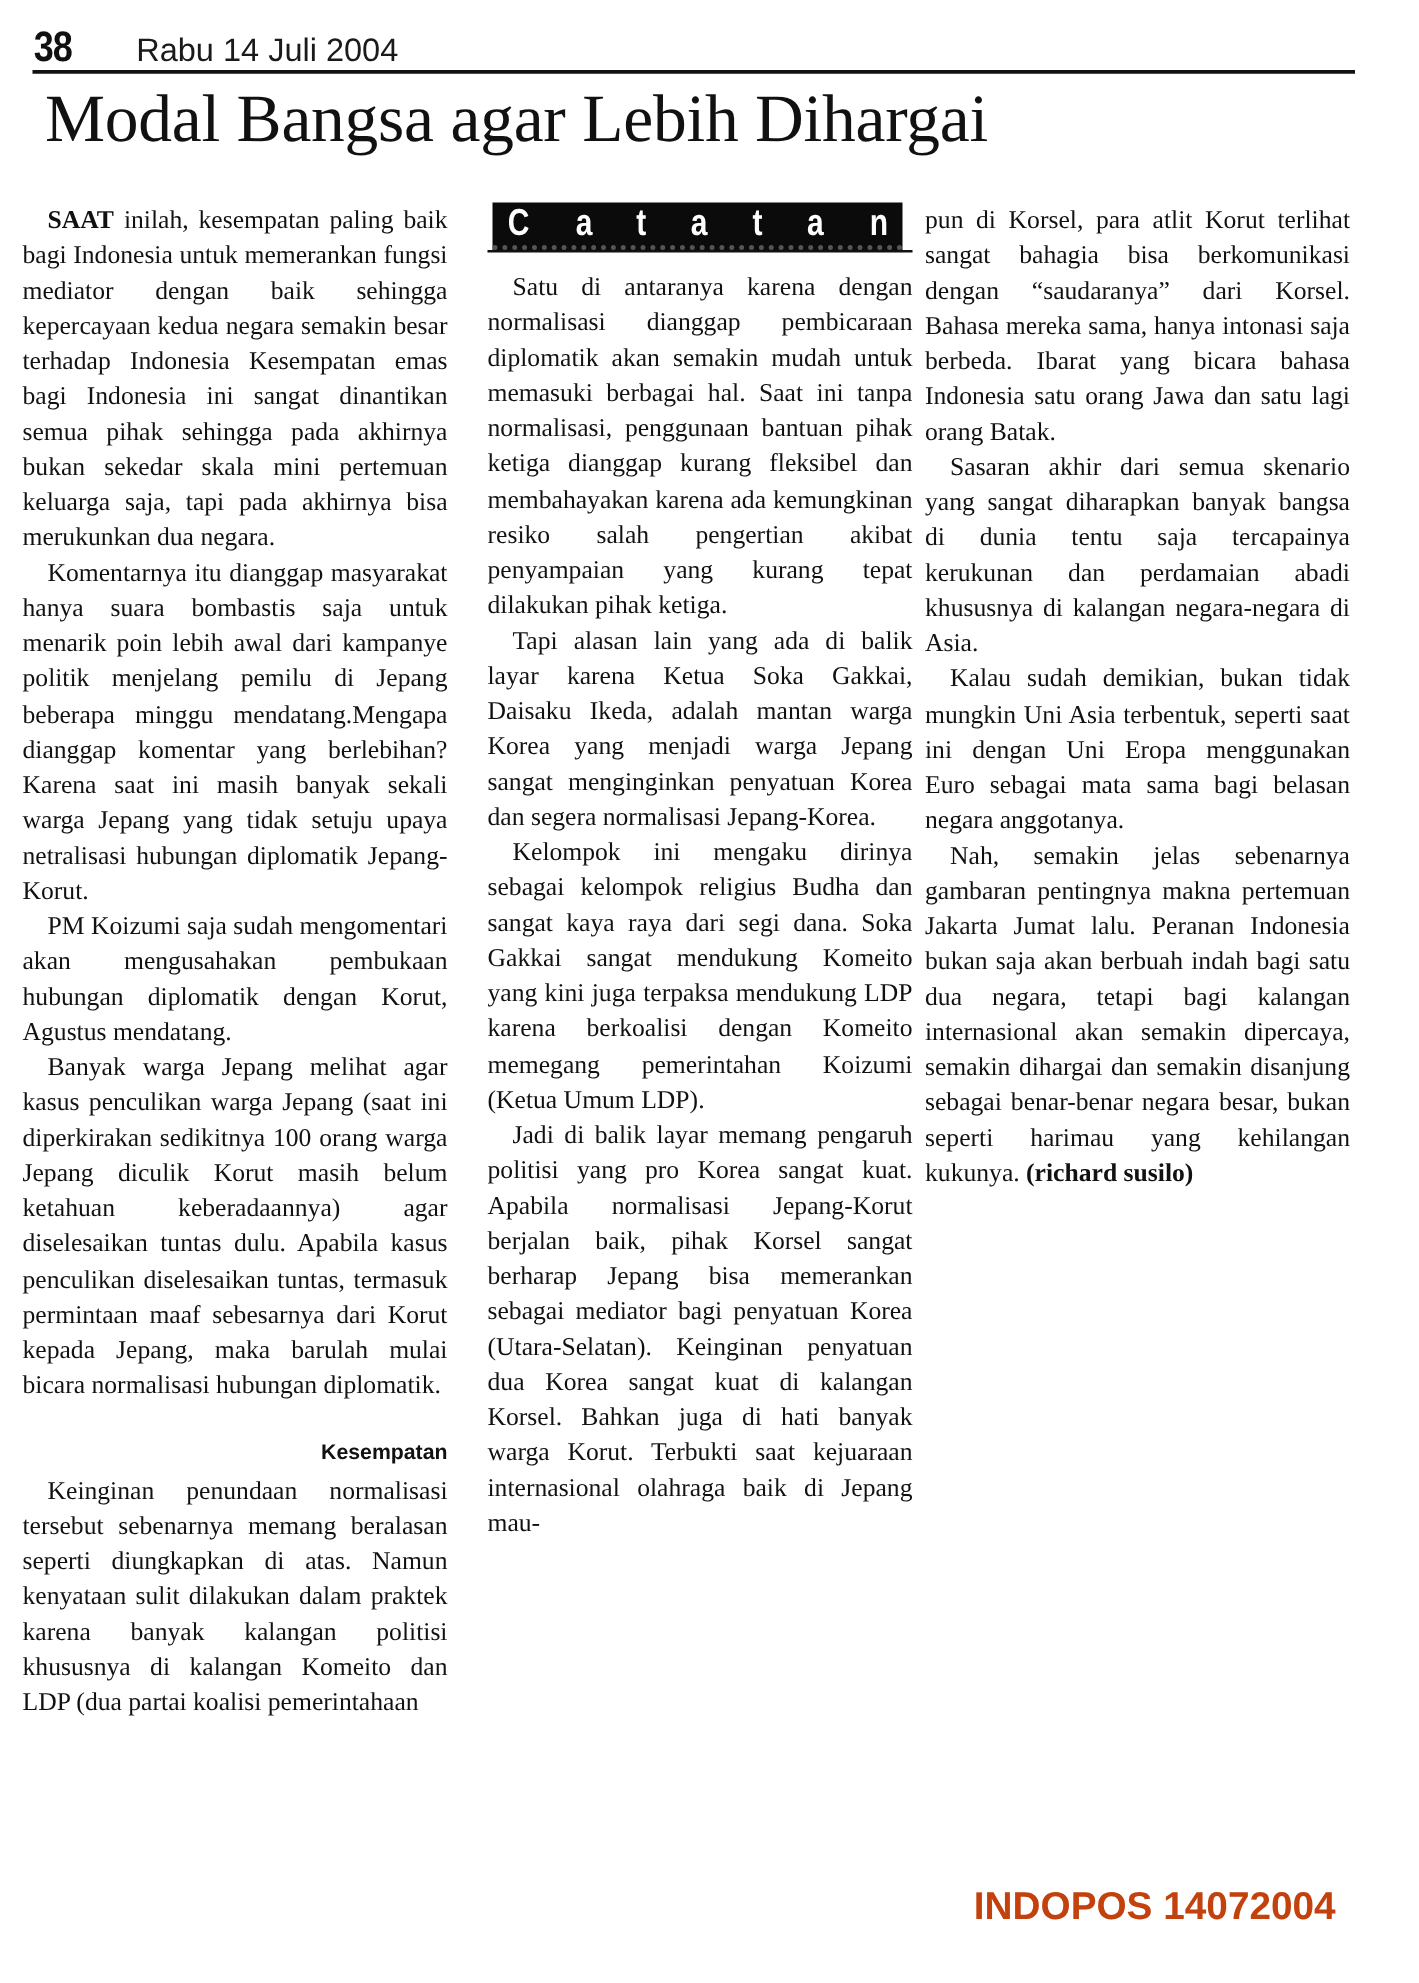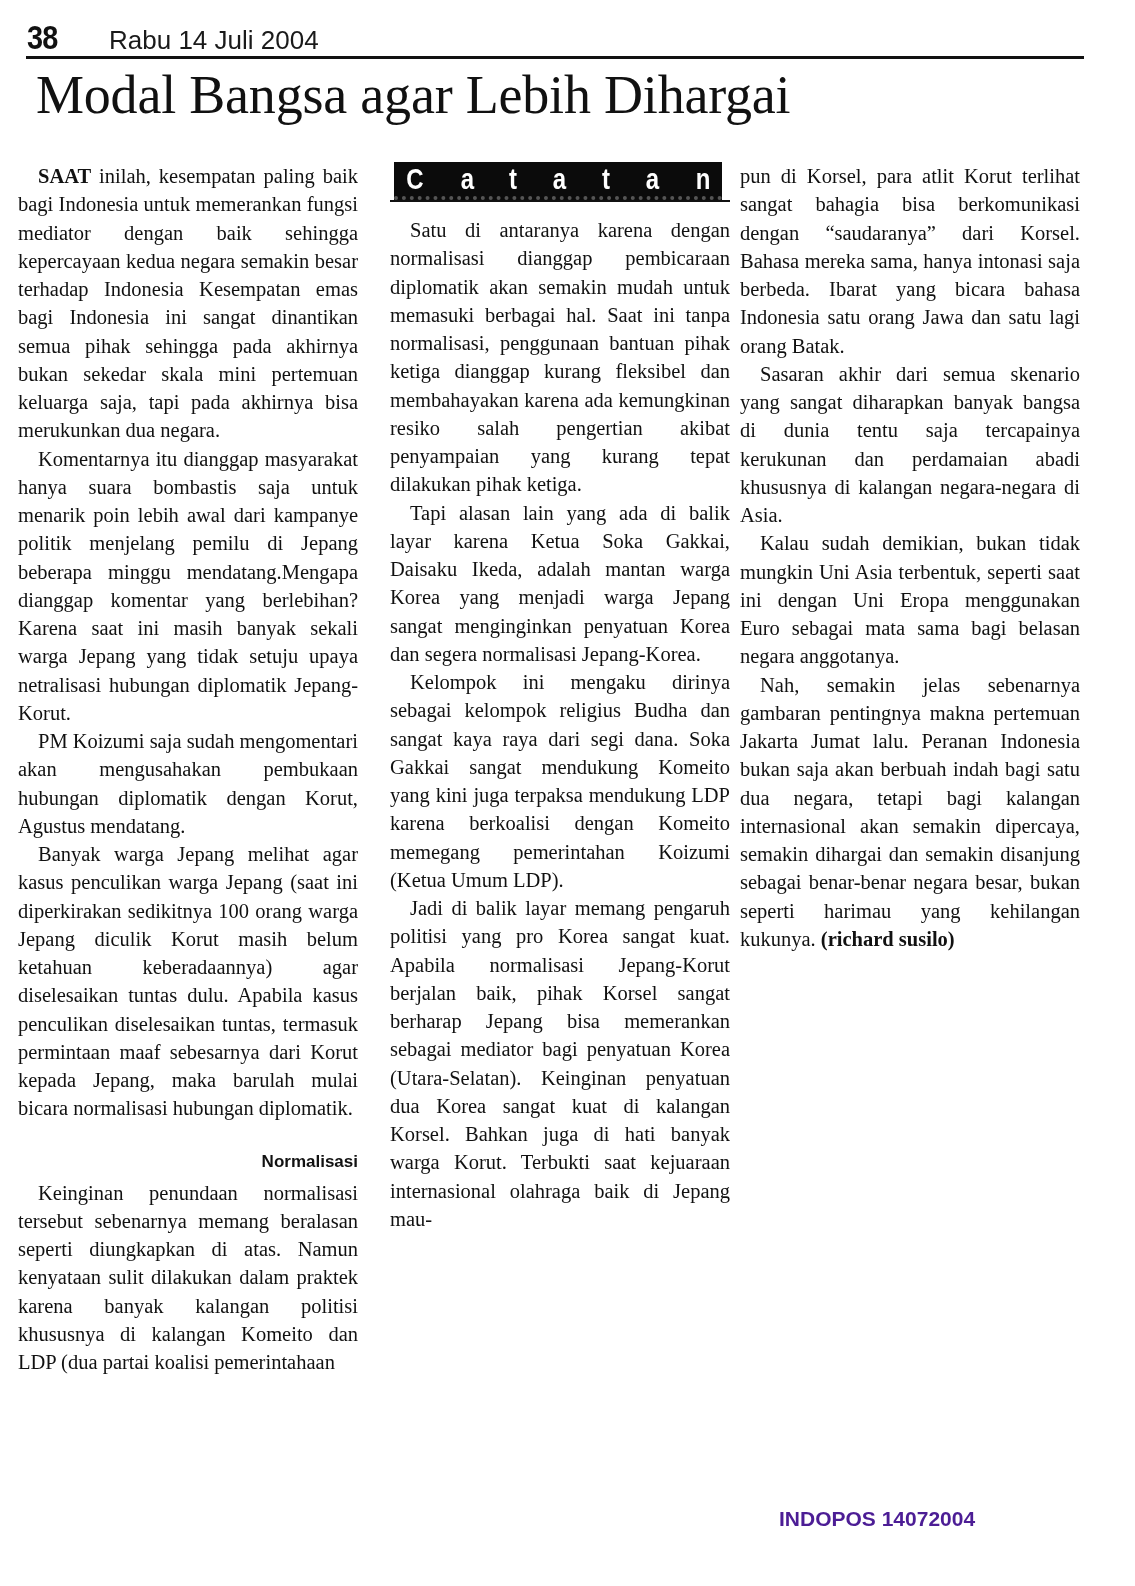--- a/index.html
+++ b/index.html
@@ -61,40 +61,40 @@
     .catatan-sub {
       font-family: "Liberation Sans", "DejaVu Sans", sans-serif;
       font-weight: bold; font-size: 16px; text-align: center;
       margin: 8px 0 10px 0; line-height: 22px;
     }
     .catatan-rule { height: 2px; background: #111; margin: 0 0 14px 0; }
     .author { font-weight: bold; }
     .stamp {
       position: absolute; left: 779px; top: 1507px;
       font-family: "Liberation Sans", "DejaVu Sans", sans-serif;
-      font-weight: bold; font-size: 21px; color: #4c1d95;
+      font-weight: bold; font-size: 31px; color: #c2410c;
     }
   </style>
 </head>
 <body>
 
 <header class="masthead">
   <span class="page-num">38</span>
   <span class="date">Rabu 14 Juli 2004</span>
 </header>
 <div class="rule-top"></div>
 
 <h1 class="headline">Modal Bangsa agar Lebih Dihargai</h1>
 
 <section class="col col1">
   <p><span class="lead-bold">SAAT</span><span> inilah, kesempatan paling baik bagi Indonesia untuk memerankan fungsi mediator dengan baik sehingga kepercayaan kedua negara semakin besar terhadap Indonesia Kesempatan emas bagi Indonesia ini sangat dinantikan semua pihak sehingga pada akhirnya bukan sekedar skala mini pertemuan keluarga saja, tapi pada akhirnya bisa merukunkan dua negara.</span></p>
   <p>Komentarnya itu dianggap masyarakat hanya suara bombastis saja untuk menarik poin lebih awal dari kampanye politik menjelang pemilu di Jepang beberapa minggu mendatang.Mengapa dianggap komentar yang berlebihan? Karena saat ini masih banyak sekali warga Jepang yang tidak setuju upaya netralisasi hubungan diplomatik Jepang-Korut.</p>
   <p>PM Koizumi saja sudah mengomentari akan mengusahakan pembukaan hubungan diplomatik dengan Korut, Agustus mendatang.</p>
   <p>Banyak warga Jepang melihat agar kasus penculikan warga Jepang (saat ini diperkirakan sedikitnya 100 orang warga Jepang diculik Korut masih belum ketahuan keberadaannya) agar diselesaikan tuntas dulu. Apabila kasus penculikan diselesaikan tuntas, termasuk permintaan maaf sebesarnya dari Korut kepada Jepang, maka barulah mulai bicara normalisasi hubungan diplomatik.</p>
-  <p class="subhead">Normalisasi</p>
+  <p class="subhead">Kesempatan</p>
   <p>Keinginan penundaan normalisasi tersebut sebenarnya memang beralasan seperti diungkapkan di atas. Namun kenyataan sulit dilakukan dalam praktek karena banyak kalangan politisi khususnya di kalangan Komeito dan LDP (dua partai koalisi pemerintahaan</p>
 </section>
 
 <section class="col col2">
   <div class="catatan-box">
     <span>C</span>
     <span>a</span>
     <span>t</span>
     <span>a</span>
     <span>t</span>

